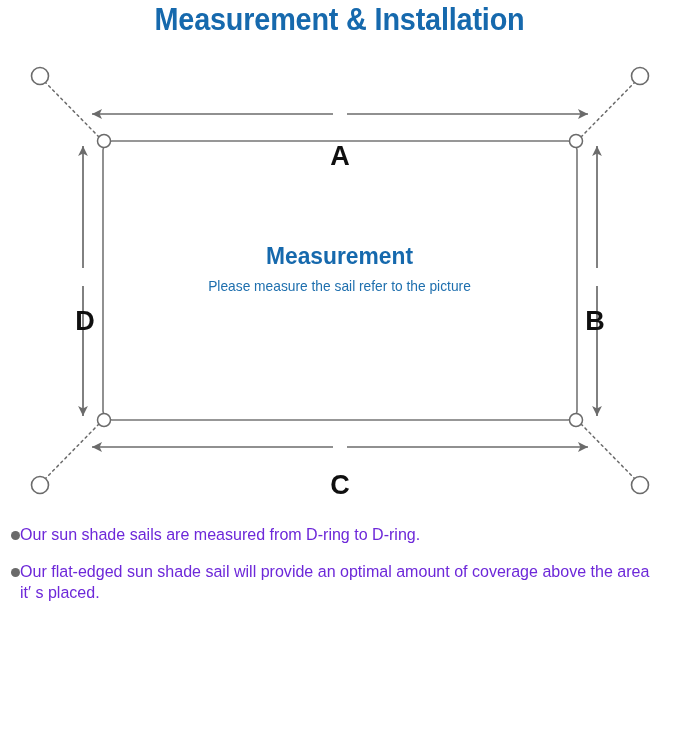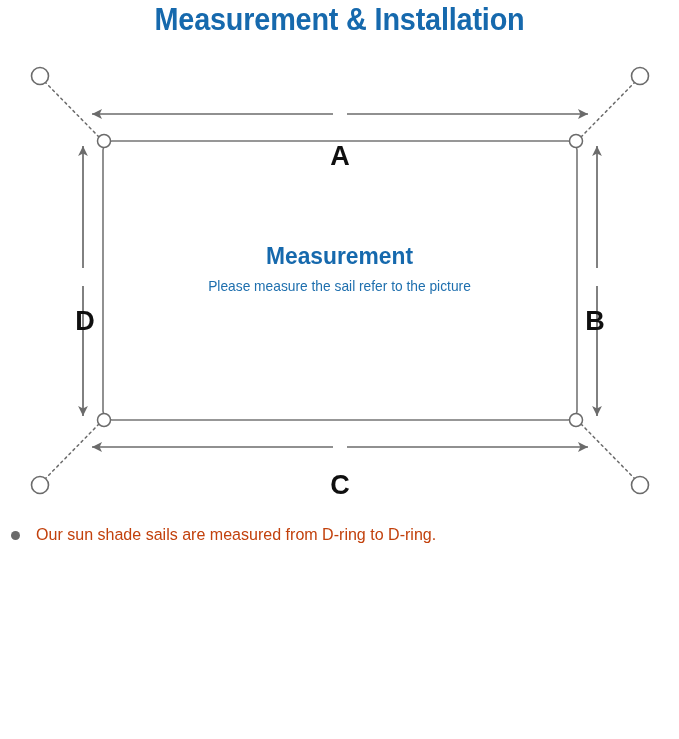--- a/index.html
+++ b/index.html
@@ -92,27 +92,27 @@
 
   
   .notes {
     position: absolute;
     left: 0;
     top: 524px;
     width: 679px;
   }
   .note-row {
     position: relative;
-    padding-left: 36px;
+    padding-left: 20px;
     padding-right: 6px;
     margin-bottom: 16px;
     font-family: "Liberation Sans", sans-serif;
     font-size: 16.3px;
     line-height: 21px;
-    color: #c2410c;
+    color: #6d28d9;
   }
   .note-bullet {
     position: absolute;
     left: 11px;
     top: 7px;
     width: 9px;
     height: 9px;
     border-radius: 50%;
     background: #6a6a6a;
   }
@@ -197,14 +197,18 @@
 <div class="notes">
 
   <div class="note-row">
     <span class="note-bullet"></span>
     <span class="note-text">Our sun shade sails are measured from D-ring to D-ring.</span>
   </div>
 
 
 
 
+  <div class="note-row">
+    <span class="note-bullet"></span>
+    <span class="note-text">Our flat-edged sun shade sail will provide an optimal amount of coverage above the area it′ s placed.</span>
+  </div>
 
 </div>
 
 </body></html>

